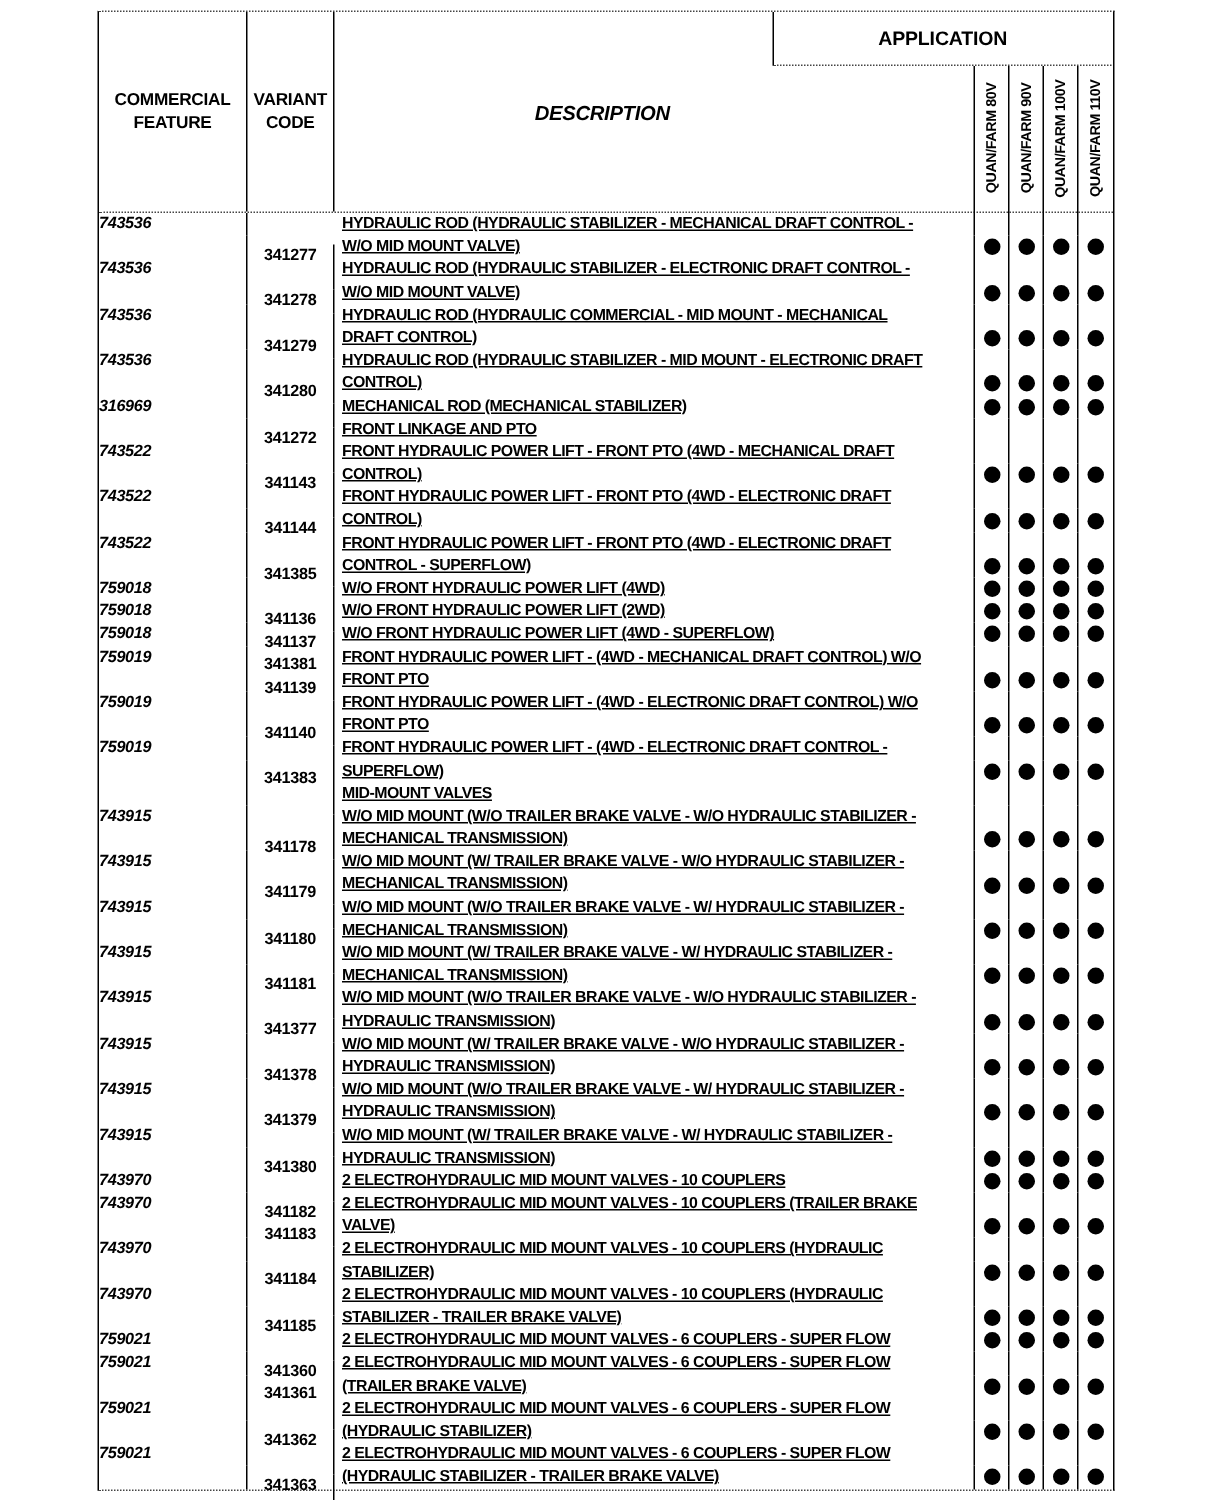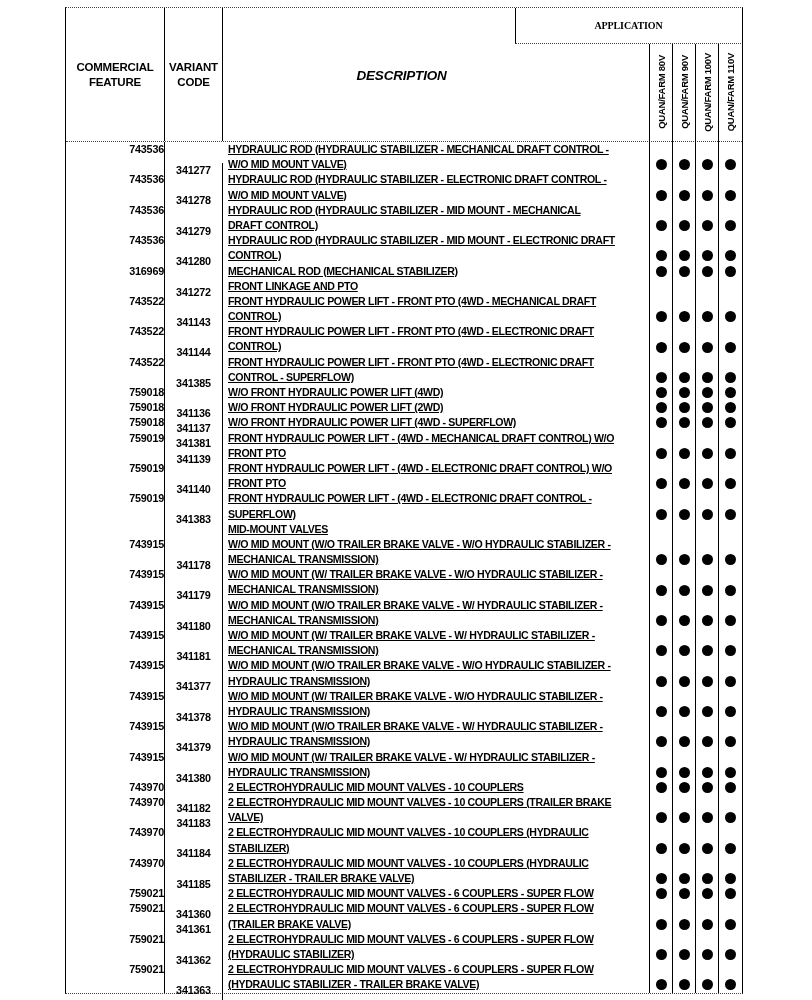--- a/index.html
+++ b/index.html
@@ -29,36 +29,36 @@
   .h-descapp { width: 518px; position: relative; }
   .h-desc-title {
     position: absolute; left: 0; top: 0; width: 427px; height: 134px;
     display: flex; align-items: center; justify-content: center;
     padding-right: 70px; font-size: 13.5px; letter-spacing: -0.2px; font-style: italic;
   }
   .app-box {
     position: absolute; right: 0; top: 0; width: 226px; height: 36px;
     border-left: 1px solid #000; border-bottom: 1px dotted #444;
     display: flex; align-items: center; justify-content: center;
-    font-size: 10px; letter-spacing: -0.1px; font-family: Liberation Serif, serif;
+    font-size: 13px; letter-spacing: -0.1px;
   }
   .app-labels { position: absolute; right: 0; top: 36px; height: 98px; display: flex; }
   .app-label {
     width: 23px; border-left: 1px solid #000;
     display: flex; align-items: center; justify-content: center;
   }
   .app-label span {
     writing-mode: vertical-rl; transform: rotate(180deg);
     font-size: 9.5px; letter-spacing: -0.25px; white-space: nowrap;
     padding-top: 2px;
   }
   
   .brow { display: flex; height: 15.2px; }
   .bcell { border-right: 1px solid #000; height: 100%; overflow: visible; }
-  .b-feat { width: 99px; font-size: 10.8px; text-align: right; line-height: 15.2px; letter-spacing: -0.2px; }
+  .b-feat { width: 99px; font-size: 10.8px; text-align: left; line-height: 15.2px; letter-spacing: -0.2px; font-style: italic; }
   .b-var  { width: 58px; font-size: 10.8px; text-align: center; line-height: 15.2px; letter-spacing: -0.2px; margin-top: 21px; }
   .b-desc {
     width: 427px; font-size: 10.6px; line-height: 15.3px;
     padding-left: 5px; letter-spacing: -0.35px; white-space: nowrap; text-decoration: underline;
   }
   .b-dot { width: 23px; display: flex; align-items: center; justify-content: center; }
   .b-dot.last { border-right: none; }
   .dot { width: 11px; height: 11px; border-radius: 50%; background: #000; }
 </style>
 </head>
@@ -136,21 +136,21 @@
         <div class="bcell b-dot">
           <div class="dot"></div>
         </div>
         <div class="bcell b-dot last">
           <div class="dot"></div>
         </div>
       </div>
       <div class="brow">
         <div class="bcell b-feat">743536</div>
         <div class="bcell b-var">341279</div>
-        <div class="bcell b-desc">HYDRAULIC ROD (HYDRAULIC STABILIZER - MID MOUNT - MECHANICAL</div>
+        <div class="bcell b-desc">HYDRAULIC ROD (HYDRAULIC COMMERCIAL - MID MOUNT - MECHANICAL</div>
         <div class="bcell b-dot"></div>
         <div class="bcell b-dot"></div>
         <div class="bcell b-dot"></div>
         <div class="bcell b-dot last"></div>
       </div>
       <div class="brow">
         <div class="bcell b-feat"></div>
         <div class="bcell b-var"></div>
         <div class="bcell b-desc">DRAFT CONTROL)</div>
         <div class="bcell b-dot">

